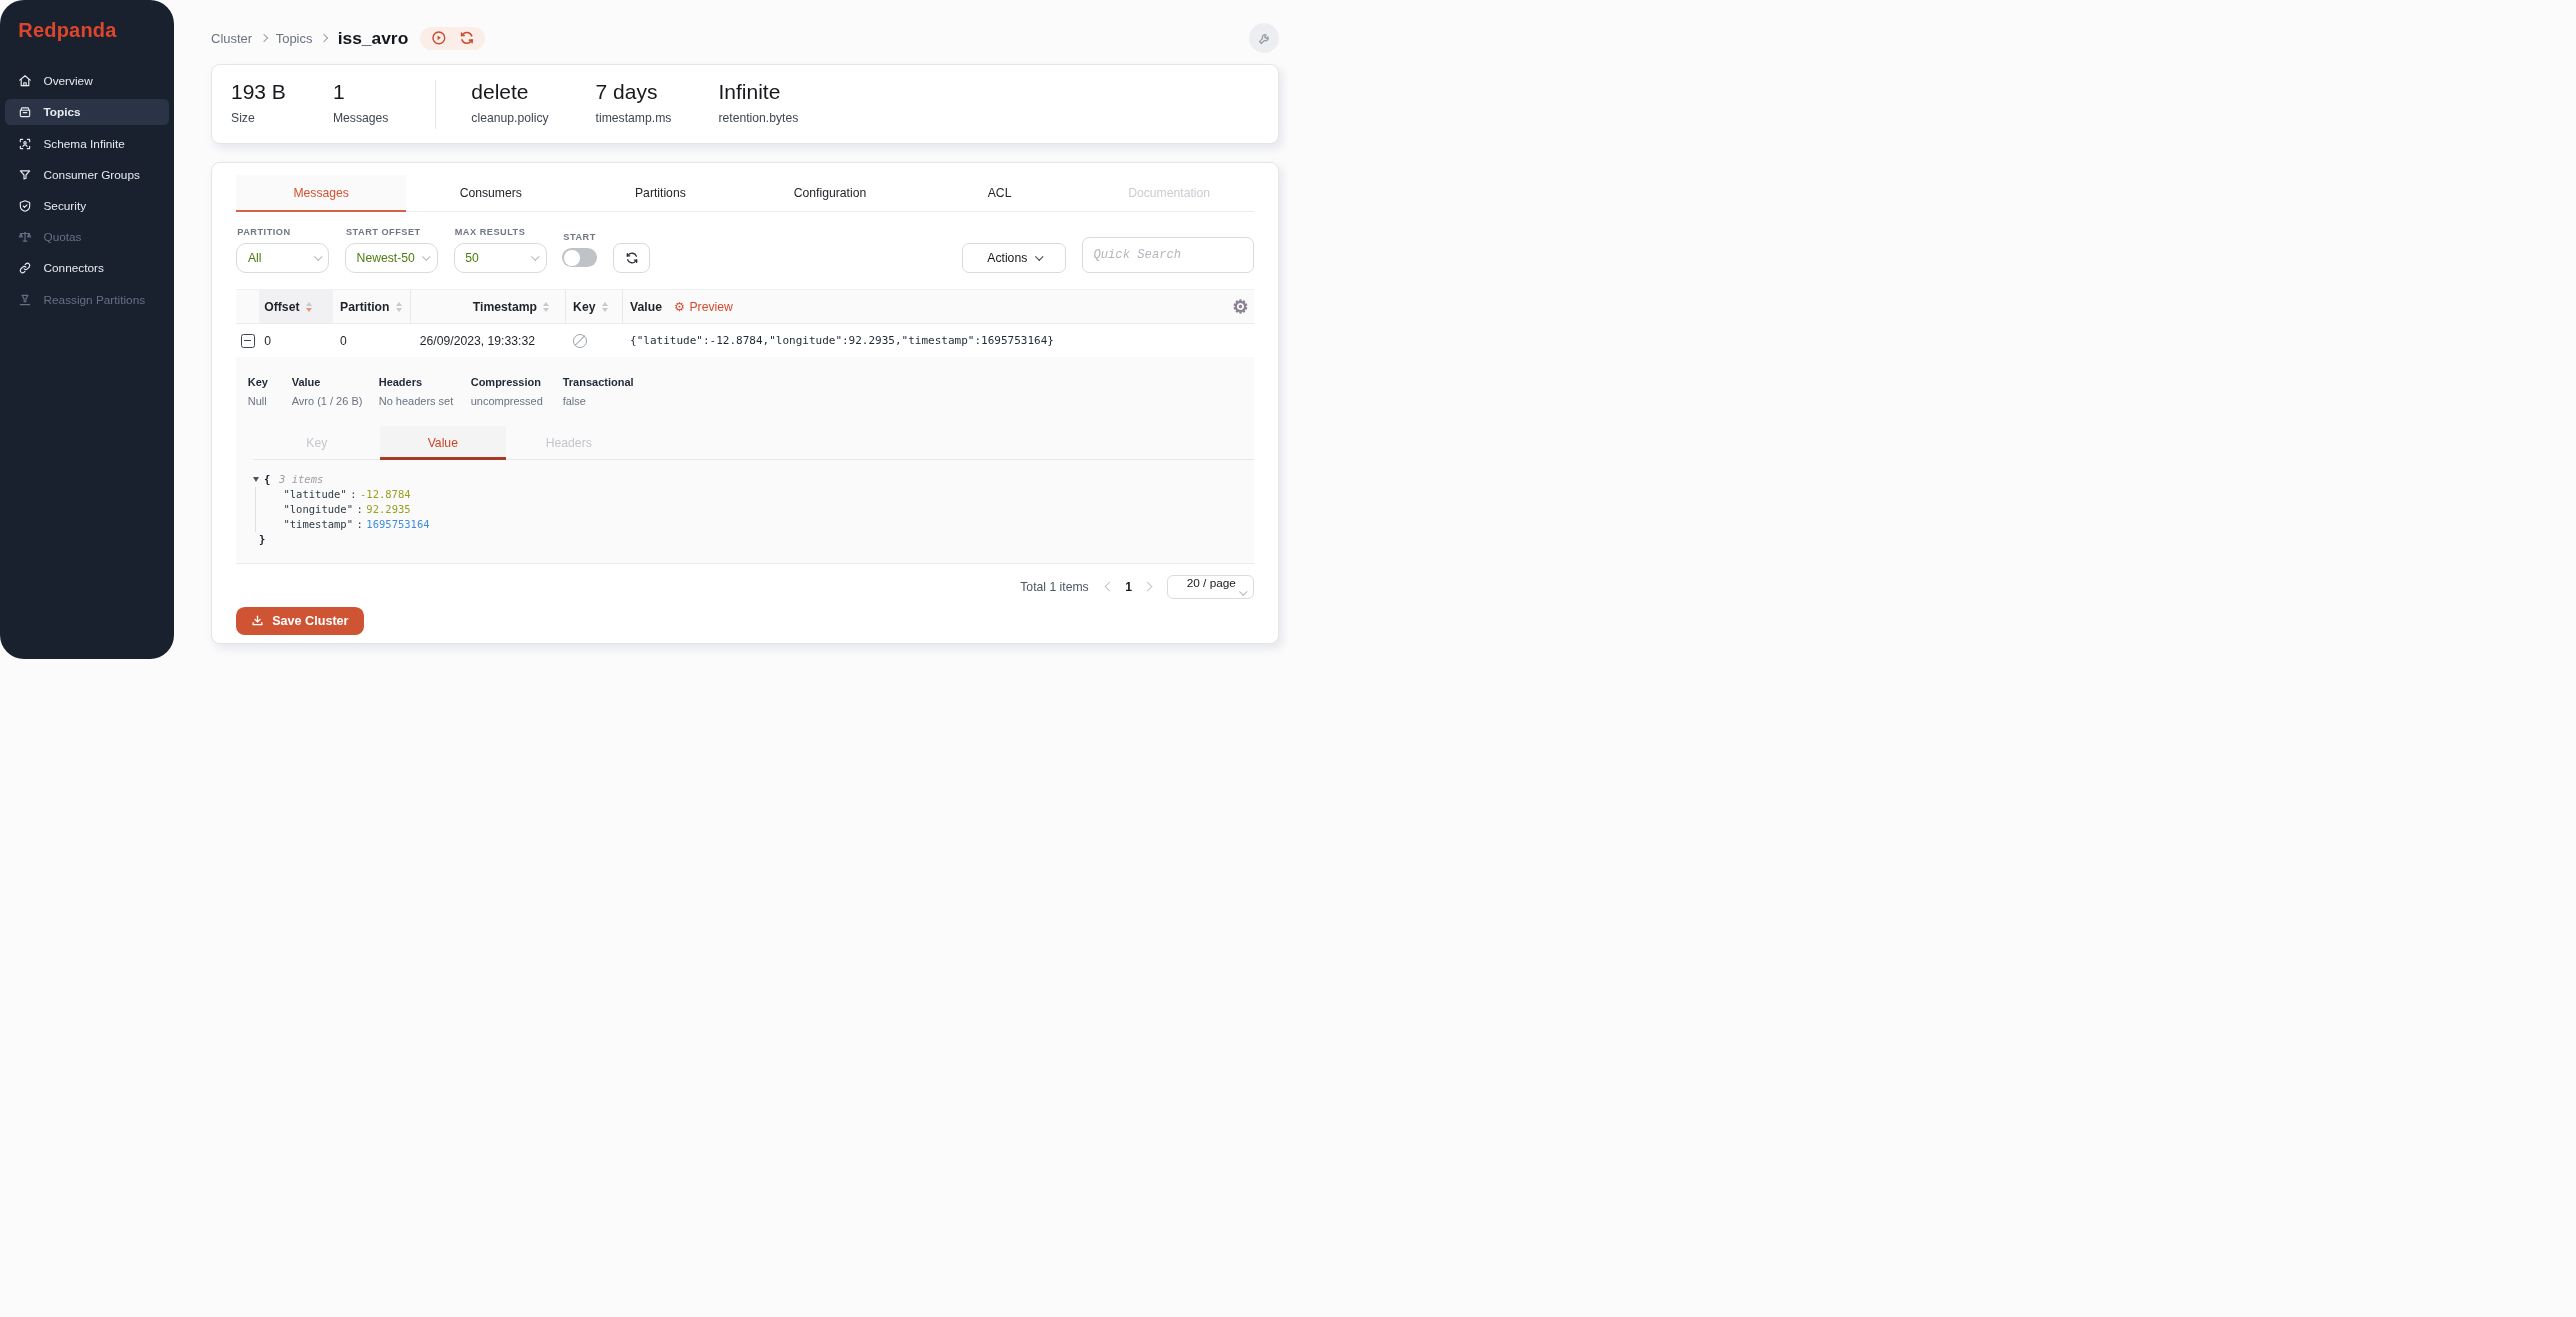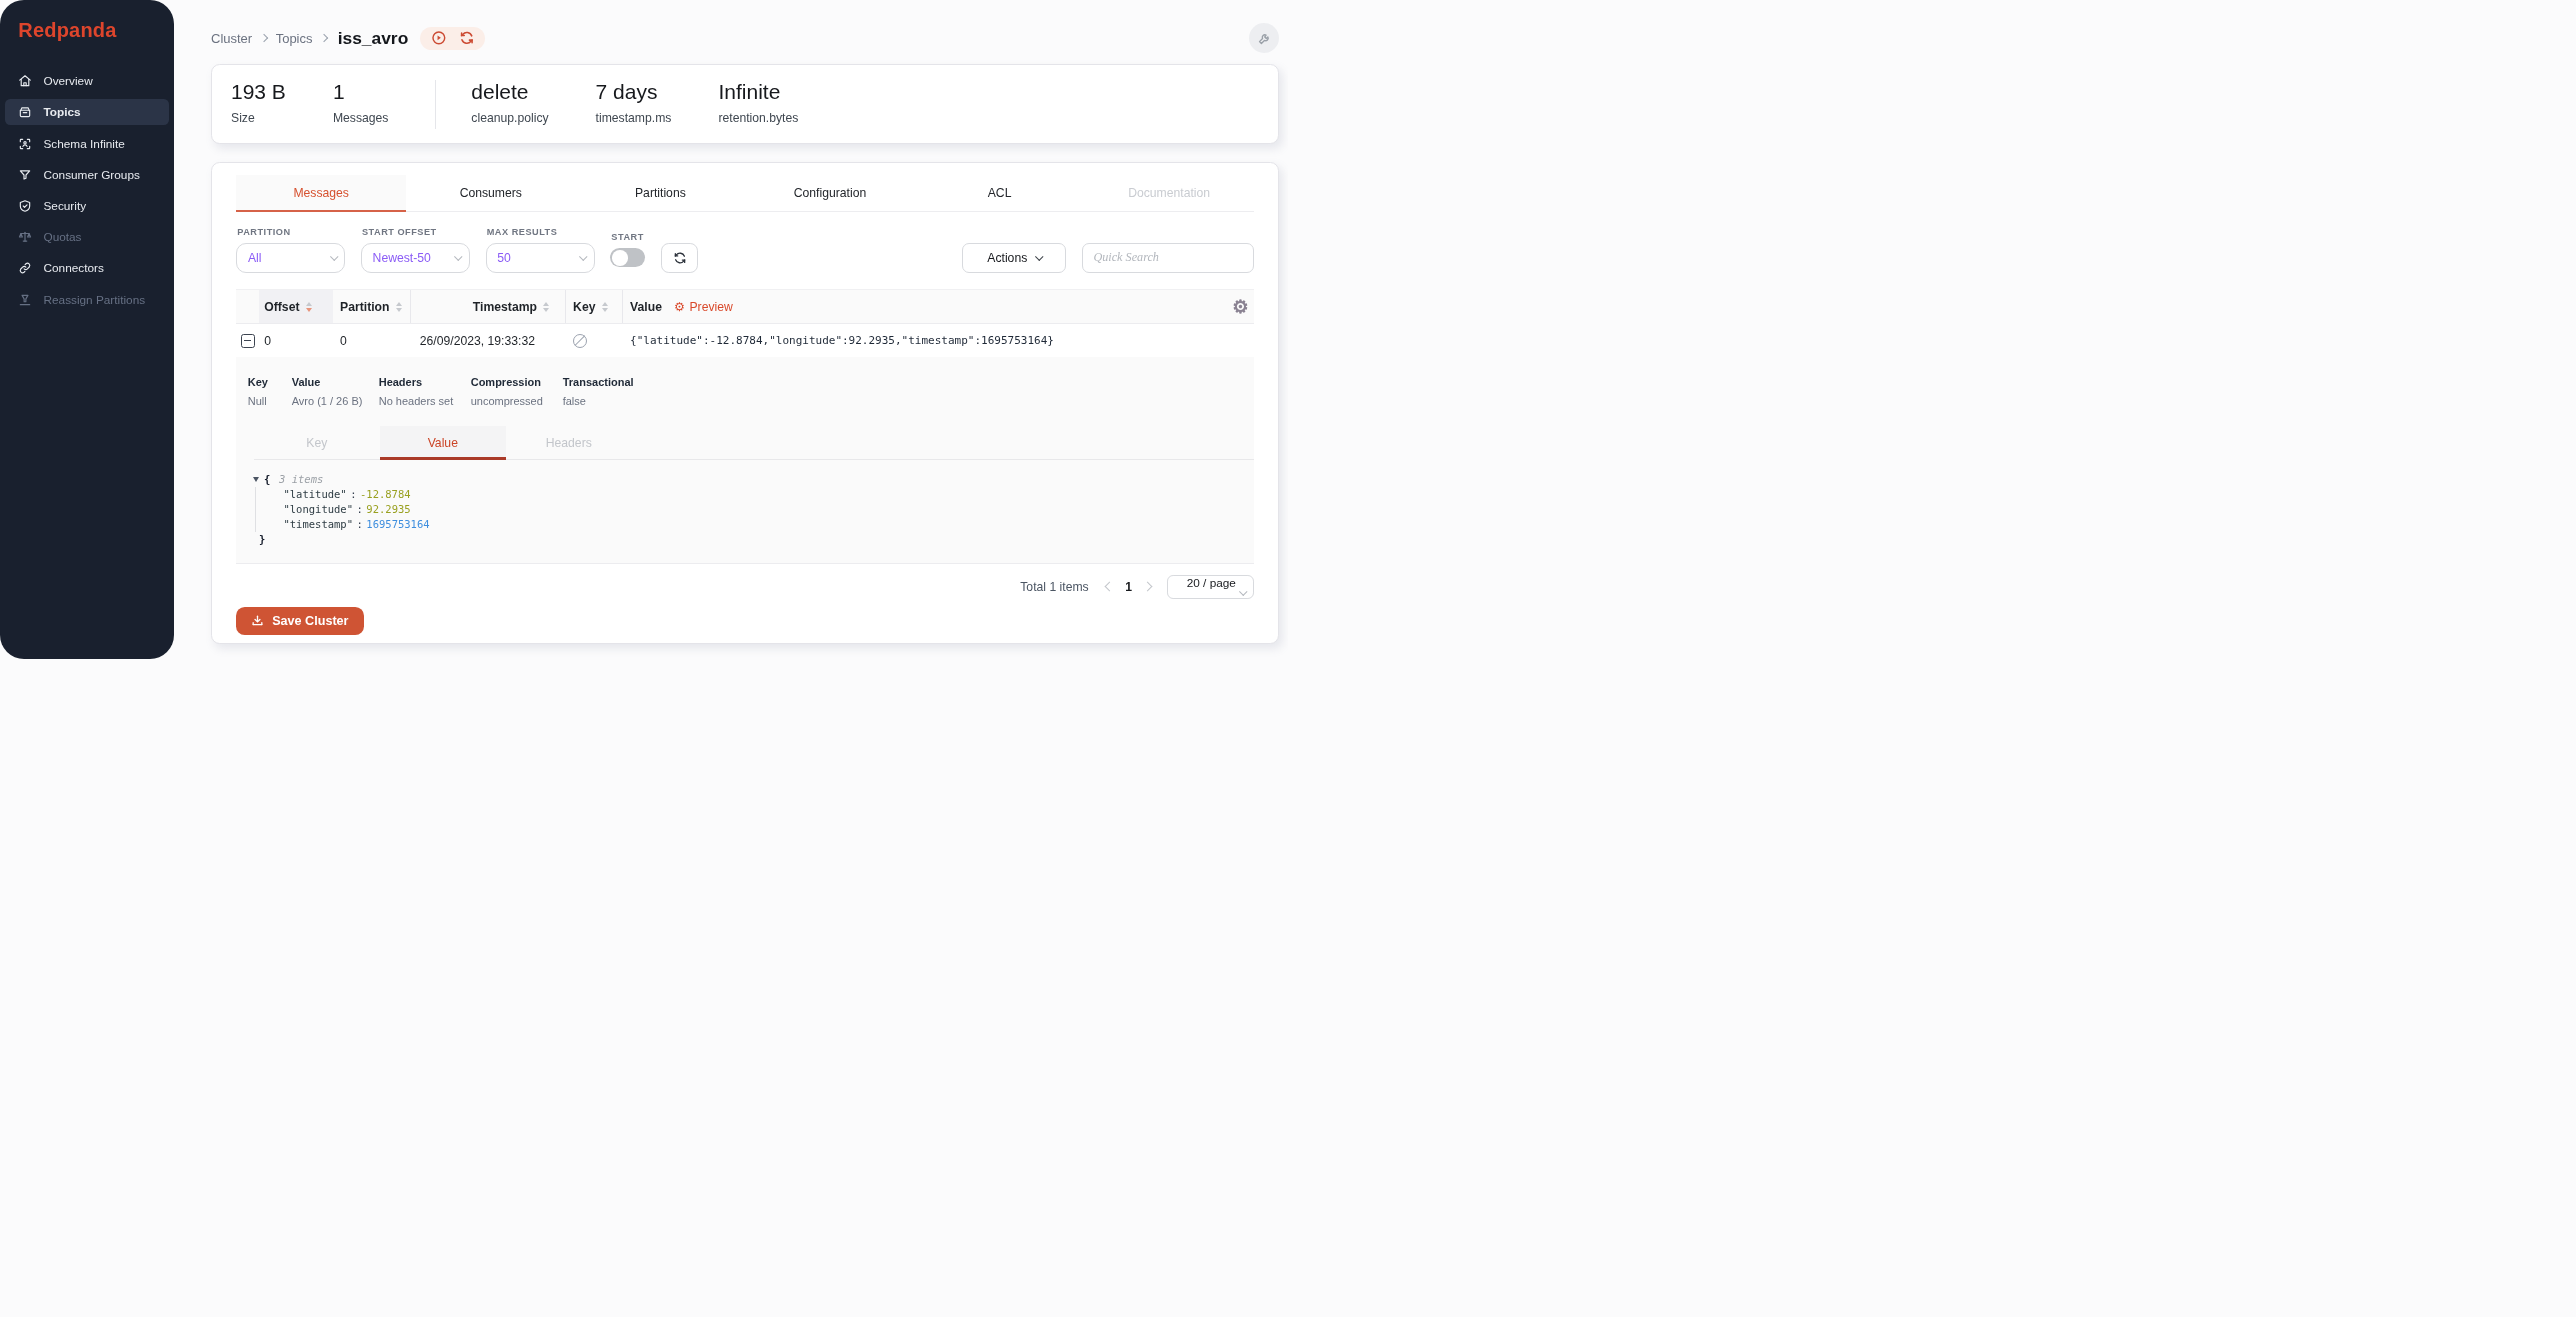--- a/index.html
+++ b/index.html
@@ -48,35 +48,35 @@
   .tabs { display:flex; border-bottom:1.7px solid #ededf0; }
   .tab { flex:1; text-align:center; font-size:12.2px; color:#23262b; padding:11.3px 0 10.5px;
          cursor:pointer; position:relative; }
   .tab.active { color:#d6512f; background:#fafafa; }
   .tab.active::after { content:""; position:absolute; left:0; right:0; bottom:-1.7px; height:2.6px; background:#d66248; }
   .tab.disabled { color:#c9ccd1; cursor:default; }
 
   .filter-row { display:flex; align-items:flex-end; margin-top:15px; }
   .fgroup { margin-right:15.7px; }
   .flabel { font-size:9.2px; letter-spacing:0.5px; color:#707682; font-weight:bold; margin:0 0 6.1px 0.9px; }
-  .select { width:109px; height:30px; border:0.9px solid #d8dade; border-radius:10px; display:flex;
-            align-items:center; padding:0 8.7px 0 10.5px; font-size:12.2px; color:#8b5cf6; cursor:pointer; background:#fff; }
+  .select { width:93px; height:30px; border:0.9px solid #d8dade; border-radius:10px; display:flex;
+            align-items:center; padding:0 8.7px 0 10.5px; font-size:12.2px; color:#4d7c0f; cursor:pointer; background:#fff; }
   .chev { margin-left:auto; width:6.1px; height:6.1px; border-right:1.4px solid #b4b8be; border-bottom:1.4px solid #b4b8be;
           transform:rotate(45deg) translateY(-1.7px); }
   .toggle { width:35px; height:19px; border-radius:9.6px; background:#bfc2c6; position:relative; cursor:pointer; margin-bottom:5.2px; }
   .toggle .knob { position:absolute; left:1.7px; top:1.7px; width:15.7px; height:15.7px; border-radius:50%; background:#fff; }
   .icon-btn { width:37px; height:30px; border:0.9px solid #d8dade; border-radius:7.8px; background:#fff;
               display:flex; align-items:center; justify-content:center; cursor:pointer; }
   .icon-btn svg { width:14px; height:14px; color:#2b313a; }
   .actions-btn { margin-left:auto; width:104px; height:30px; border:0.9px solid #d8dade; border-radius:7px; background:#fff;
                  display:flex; align-items:center; justify-content:center; gap:7.8px; font-size:12.2px; color:#17191d; cursor:pointer; }
   .actions-btn .chev { margin:0; border-color:#3a3f46; }
-  .search-input { margin-left:15.7px; width:172px; height:30px; border:0.9px solid #d8dade; border-radius:7px;
+  .search-input { margin-left:15.7px; width:172px; height:36px; border:0.9px solid #d8dade; border-radius:7px;
                   padding:0 10.5px; font-size:12.2px; font-style:italic; color:#ec4899; background:#fff;
-                  font-family:Liberation Serif, serif; }
+                  font-family:Liberation Mono, monospace; }
   .search-input::placeholder { color:#b3b7bd; font-style:italic; }
 
   
   .table { margin-top:16.6px; }
   .thead { display:flex; align-items:stretch; height:35px; background:#fafafa;
            border-top:0.9px solid #f0f0f2; border-bottom:0.9px solid #ececef; font-size:12.2px; font-weight:bold; }
   .tr { display:flex; align-items:center; height:33px; font-size:12.2px; background:#fff; }
   .c-expand { width:22.7px; display:flex; align-items:center; padding-left:4.4px; }
   .c-offset { width:74px; display:flex; align-items:center; padding-left:5.2px; }
   .thead .c-offset { background:#f1f1f4; }

